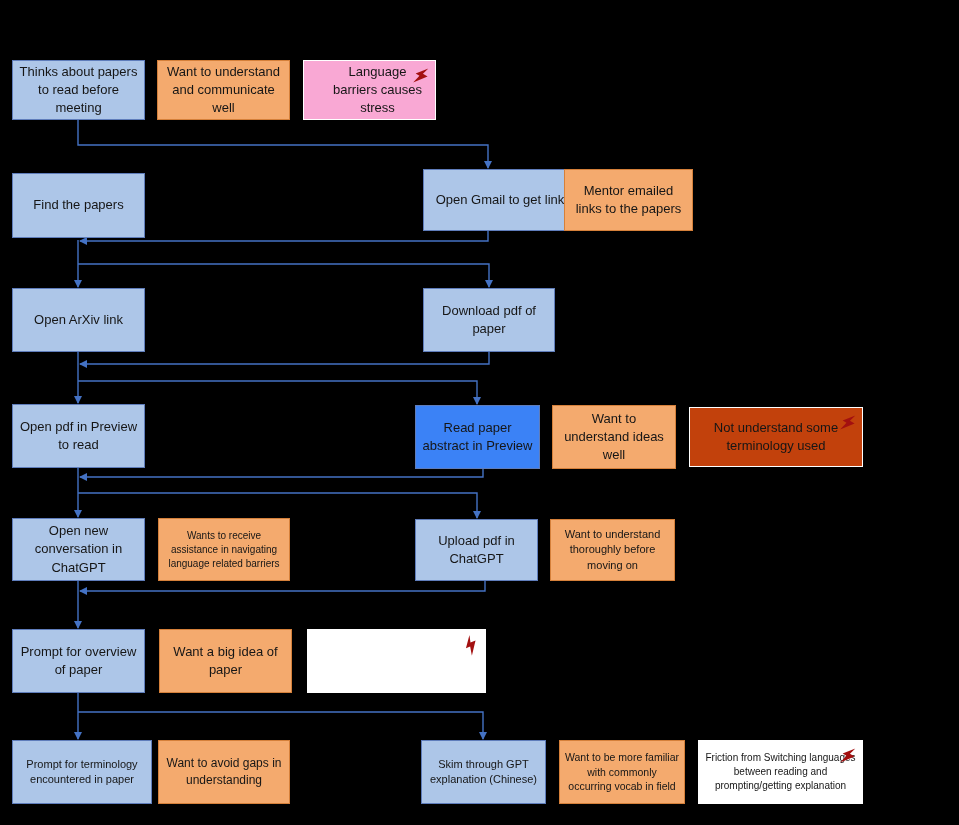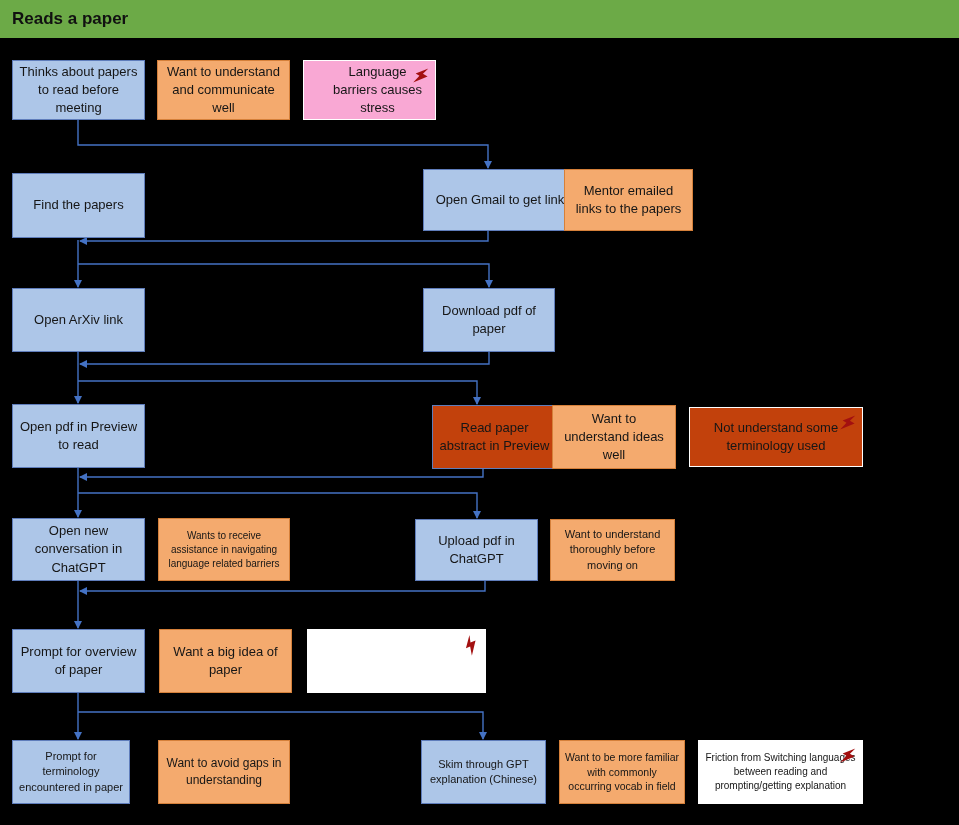--- a/index.html
+++ b/index.html
@@ -48,23 +48,20 @@
       <polygon points="473,511 481,511 477,519" fill="#4472c4"></polygon>
       <polyline points="485,581 485,591 80,591" fill="none" stroke="#4472c4" stroke-width="1.4"></polyline>
       <polygon points="87,587 87,595 79,591" fill="#4472c4"></polygon>
       <polyline points="78,581 78,628" fill="none" stroke="#4472c4" stroke-width="1.4"></polyline>
       <polygon points="74,621 82,621 78,629" fill="#4472c4"></polygon>
       <polyline points="78,693 78,739" fill="none" stroke="#4472c4" stroke-width="1.4"></polyline>
       <polygon points="74,732 82,732 78,740" fill="#4472c4"></polygon>
       <polyline points="78,712 483,712 483,739" fill="none" stroke="#4472c4" stroke-width="1.4"></polyline>
       <polygon points="479,732 487,732 483,740" fill="#4472c4"></polygon>
     </svg>
-  <div class="header" id="header-bar" style="background: rgb(108, 170, 71);">
-    <span class="header-title">Reads a paper</span>
-  </div>
   <div id="nodes">
       <div class="node action" style="left: 12px; top: 60px; width: 133px; height: 60px; font-size: 13px; background: rgb(173, 198, 232); border: 1.5px solid rgb(95, 125, 187);">
         <span>Thinks about papers to read before meeting</span>
       </div>
       <div class="node thought" style="left: 157px; top: 60px; width: 133px; height: 60px; font-size: 13px; background: rgb(244, 170, 110); border: 1.5px solid rgb(213, 128, 58);">
         <span>Want to understand and communicate well</span>
       </div>
       <div class="node pain" style="left: 303px; top: 60px; width: 133px; height: 60px; font-size: 13px; background: #f9a8d4; border: 1.5px solid rgb(255, 255, 255); padding-left: 21px;">
         <span>Language barriers causes stress</span>
         <svg class="bolt" viewBox="0 0 14 22" style="transform: rotate(32deg);">
@@ -82,21 +79,21 @@
       </div>
       <div class="node action" style="left: 12px; top: 288px; width: 133px; height: 64px; font-size: 13px; background: rgb(173, 198, 232); border: 1.5px solid rgb(95, 125, 187);">
         <span>Open ArXiv link</span>
       </div>
       <div class="node action" style="left: 423px; top: 288px; width: 132px; height: 64px; font-size: 13px; background: rgb(173, 198, 232); border: 1.5px solid rgb(95, 125, 187);">
         <span>Download pdf of paper</span>
       </div>
       <div class="node action" style="left: 12px; top: 404px; width: 133px; height: 64px; font-size: 13px; background: rgb(173, 198, 232); border: 1.5px solid rgb(95, 125, 187);">
         <span>Open pdf in Preview to read</span>
       </div>
-      <div class="node action" style="left: 432px; top: 405px; width: 125px; height: 64px; font-size: 13px; background: #c2410c; border: 1.5px solid rgb(95, 125, 187);">
+      <div class="node action" style="left: 415px; top: 405px; width: 125px; height: 64px; font-size: 13px; background: #3b82f6; border: 1.5px solid rgb(95, 125, 187);">
         <span>Read paper abstract in Preview</span>
       </div>
       <div class="node thought" style="left: 552px; top: 405px; width: 124px; height: 64px; font-size: 13px; background: rgb(244, 170, 110); border: 1.5px solid rgb(213, 128, 58);">
         <span>Want to understand ideas well</span>
       </div>
       <div class="node pain" style="left: 689px; top: 407px; width: 174px; height: 60px; font-size: 13px; background: #c2410c; border: 1.5px solid rgb(255, 255, 255);">
         <span>Not understand some terminology used</span>
         <svg class="bolt" viewBox="0 0 14 22" style="transform: rotate(32deg);">
           <polygon points="9,0 0,12 5,12 3,22 13,8 7,8" fill="#a31010"></polygon>
         </svg>
@@ -117,21 +114,21 @@
         <span>Prompt for overview of paper</span>
       </div>
       <div class="node thought" style="left: 159px; top: 629px; width: 133px; height: 64px; font-size: 13px; background: rgb(244, 170, 110); border: 1.5px solid rgb(213, 128, 58);">
         <span>Want a big idea of paper</span>
       </div>
       <div class="node pain" style="left: 307px; top: 629px; width: 179px; height: 64px; font-size: 13px; background: rgb(255, 255, 255); border: 1.5px solid rgb(255, 255, 255);">
         <svg class="bolt" viewBox="0 0 14 22" style="transform: rotate(-22deg);">
           <polygon points="9,0 0,12 5,12 3,22 13,8 7,8" fill="#a31010"></polygon>
         </svg>
       </div>
-      <div class="node action" style="left: 12px; top: 740px; width: 118px; height: 64px; font-size: 11px; background: rgb(173, 198, 232); border: 1.5px solid rgb(95, 125, 187);">
+      <div class="node action" style="left: 12px; top: 740px; width: 140px; height: 64px; font-size: 11px; background: rgb(173, 198, 232); border: 1.5px solid rgb(95, 125, 187);">
         <span>Prompt for terminology encountered in paper</span>
       </div>
       <div class="node thought" style="left: 158px; top: 740px; width: 132px; height: 64px; font-size: 12px; background: rgb(244, 170, 110); border: 1.5px solid rgb(213, 128, 58);">
         <span>Want to avoid gaps in understanding</span>
       </div>
       <div class="node action" style="left: 421px; top: 740px; width: 125px; height: 64px; font-size: 11px; background: rgb(173, 198, 232); border: 1.5px solid rgb(95, 125, 187);">
         <span>Skim through GPT explanation (Chinese)</span>
       </div>
       <div class="node thought" style="left: 559px; top: 740px; width: 126px; height: 64px; font-size: 10.5px; background: rgb(244, 170, 110); border: 1.5px solid rgb(213, 128, 58);">
         <span>Want to be more familiar with commonly occurring vocab in field</span>

